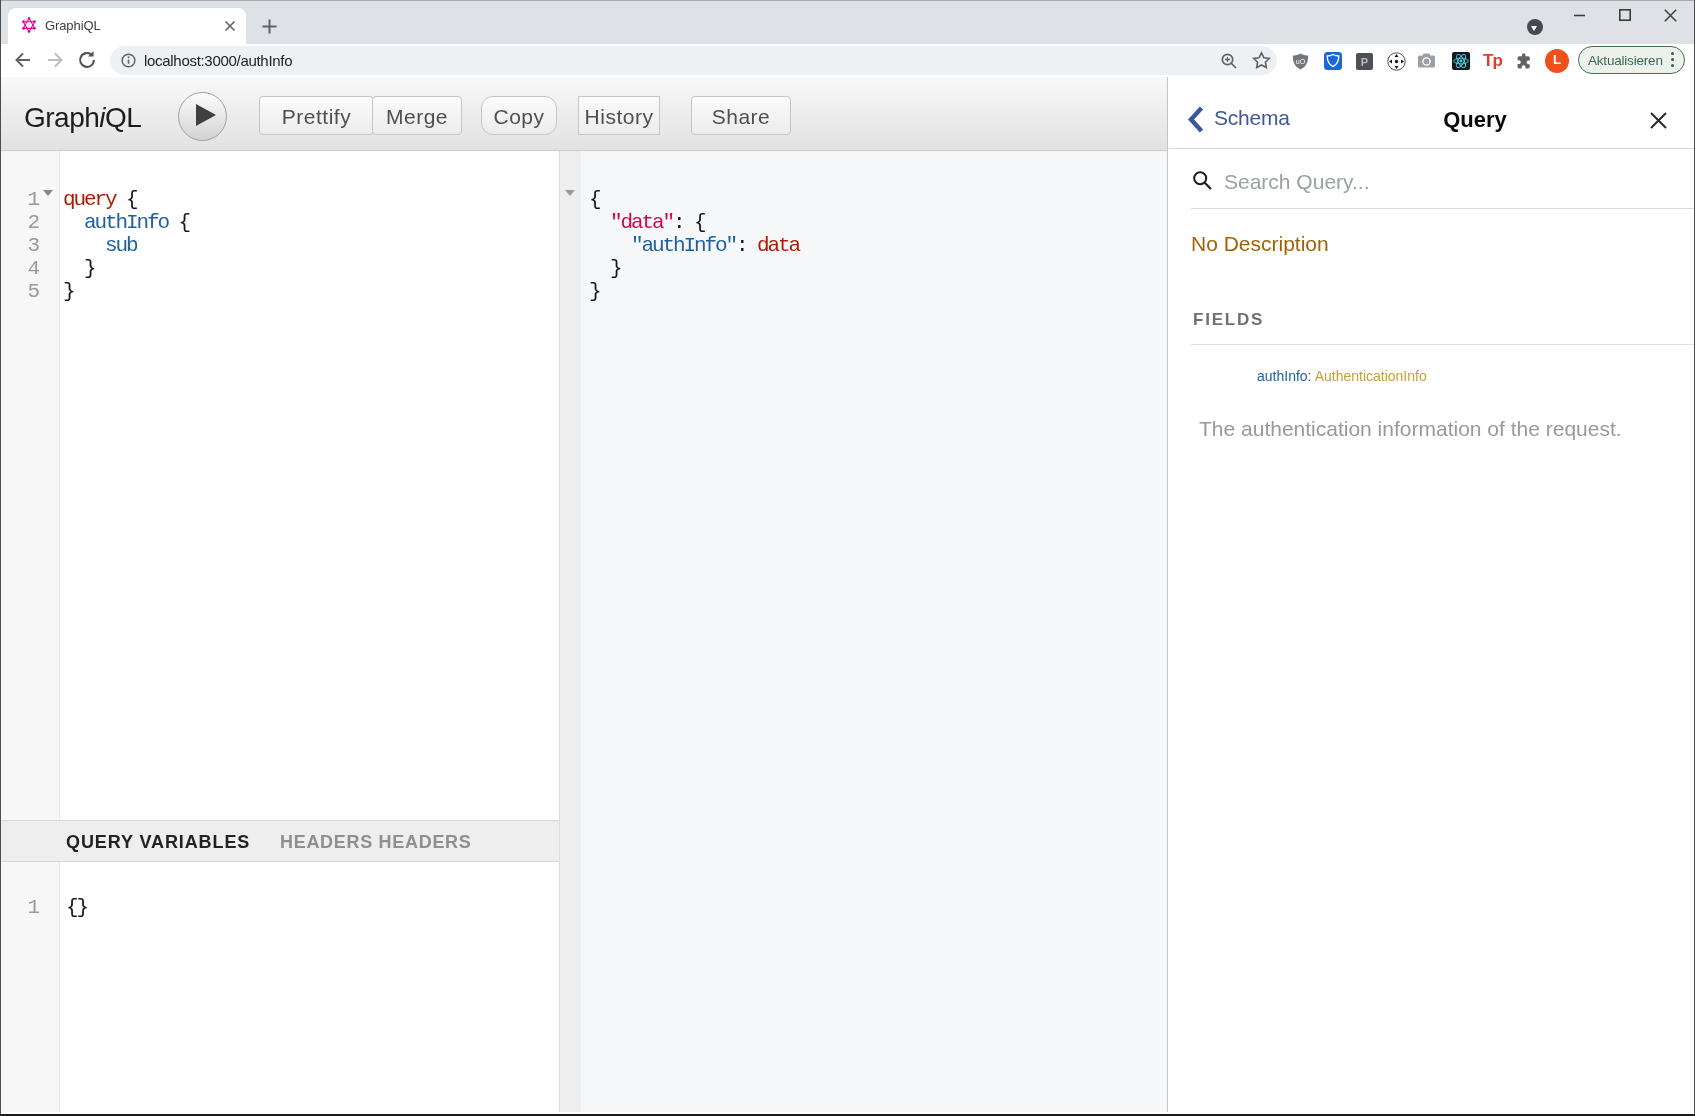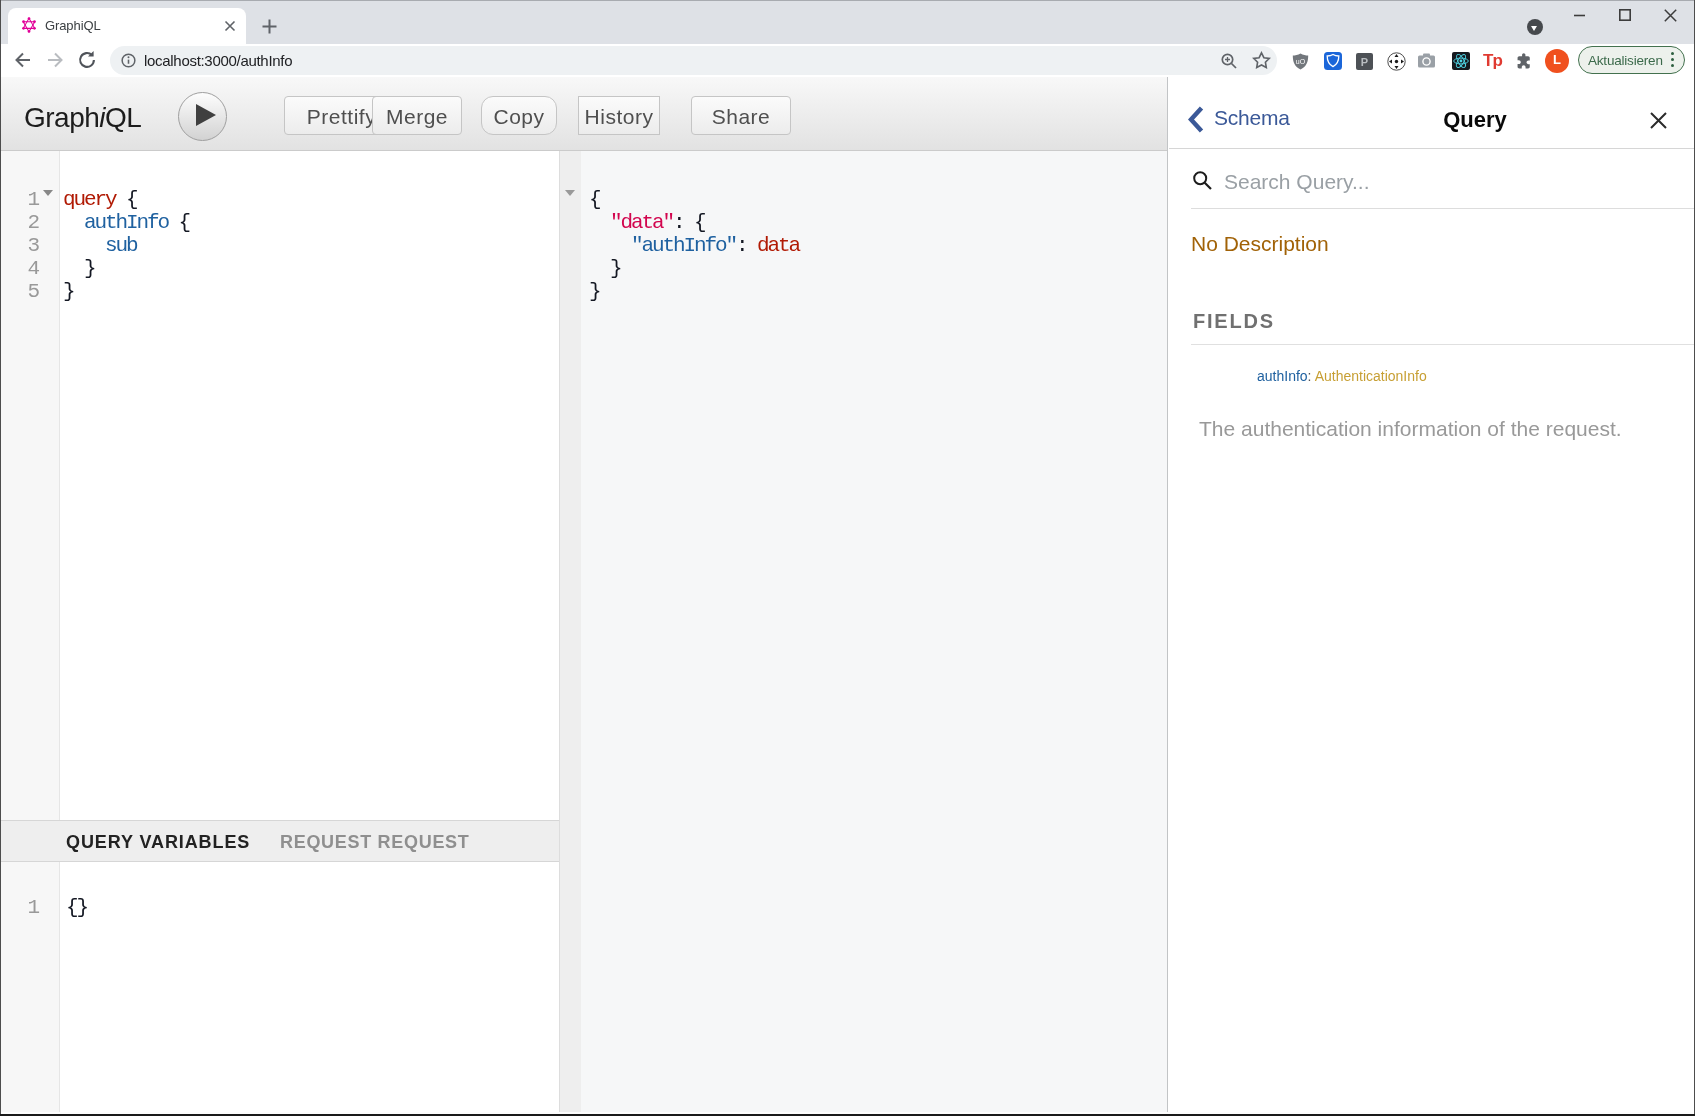--- a/index.html
+++ b/index.html
@@ -139,21 +139,21 @@
 <div class="abs" style="left:1671px;top:52px;width:3.4px;height:3.4px;border-radius:50%;background:#2d5f3f;"></div>
 <div class="abs" style="left:1671px;top:58px;width:3.4px;height:3.4px;border-radius:50%;background:#2d5f3f;"></div>
 <div class="abs" style="left:1671px;top:64px;width:3.4px;height:3.4px;border-radius:50%;background:#2d5f3f;"></div>
 
 <div class="abs" style="left:0;top:77px;width:1167px;height:73px;background:linear-gradient(#f8f8f8,#e2e2e2);border-bottom:1.5px solid #cbcbcb;box-sizing:content-box;"></div>
 <div class="abs" style="left:24px;top:104px;font-size:28px;line-height:28px;letter-spacing:-0.5px;color:#1d1d1d;">Graph<i>i</i>QL</div>
 
 <div class="abs" style="left:178px;top:92px;width:47px;height:47px;border-radius:50%;background:linear-gradient(#fdfdfd,#d2d2d2);border:1.5px solid #9f9f9f;"></div>
 <div class="abs" style="left:196px;top:104px;width:0;height:0;border-top:11px solid transparent;border-bottom:11px solid transparent;border-left:20px solid #3f3f3f;"></div>
 
-<div class="abs" style="left:259px;top:96px;width:115px;height:39px;border-radius:4px;background:linear-gradient(#fbfbfb,#ececec);border:1px solid #c5c5c5;box-sizing:border-box;text-align:center;font-size:21px;letter-spacing:0.5px;line-height:39px;color:#4f4f4f;margin-left:25px;">Prettify</div>
+<div class="abs" style="left:259px;top:96px;width:115px;height:39px;border-radius:4px;background:linear-gradient(#fbfbfb,#ececec);border:1px solid #c5c5c5;box-sizing:border-box;text-align:center;font-size:21px;letter-spacing:0.5px;line-height:39px;color:#4f4f4f;">Prettify</div>
 <div class="abs" style="left:372px;top:96px;width:90px;height:39px;border-radius:4px;background:linear-gradient(#fbfbfb,#ececec);border:1px solid #c5c5c5;box-sizing:border-box;text-align:center;font-size:21px;letter-spacing:0.5px;line-height:39px;color:#4f4f4f;">Merge</div>
 <div class="abs" style="left:481px;top:96px;width:76px;height:39px;border-radius:12px;background:linear-gradient(#fbfbfb,#ececec);border:1px solid #c5c5c5;box-sizing:border-box;text-align:center;font-size:21px;letter-spacing:0.5px;line-height:39px;color:#4f4f4f;">Copy</div>
 <div class="abs" style="left:578px;top:96px;width:82px;height:39px;border-radius:0;background:linear-gradient(#fbfbfb,#ececec);border:1px solid #c5c5c5;box-sizing:border-box;text-align:center;font-size:21px;letter-spacing:0.5px;line-height:39px;color:#4f4f4f;">History</div>
 <div class="abs" style="left:691px;top:96px;width:100px;height:39px;border-radius:4px;background:linear-gradient(#fbfbfb,#ececec);border:1px solid #c5c5c5;box-sizing:border-box;text-align:center;font-size:21px;letter-spacing:0.5px;line-height:39px;color:#4f4f4f;">Share</div>
 
 <div class="abs" style="left:0;top:151px;width:559px;height:961px;background:#fff;"></div>
 <div class="abs" style="left:0;top:151px;width:59px;height:961px;background:#f7f7f7;border-right:1px solid #e6e6e6;box-sizing:content-box;"></div>
 
 <div class="abs mono" style="left:0;top:188px;width:38px;text-align:right;color:#999;">1
 2
@@ -163,21 +163,21 @@
 <div class="abs tri-down" style="left:43px;top:190px;"></div>
 
 <div class="abs mono" style="left:63px;top:188px;color:#141823;"><span style="color:#b11a04">query</span> {
   <span style="color:#1f61a0">authInfo</span> {
     <span style="color:#1f61a0">sub</span>
   }
 }</div>
 
 <div class="abs" style="left:0;top:820px;width:559px;height:42px;background:#eeeeee;border-top:1px solid #d6d6d6;border-bottom:1px solid #d6d6d6;box-sizing:border-box;"></div>
 <div class="abs" style="left:66px;top:832px;font-size:18px;font-weight:bold;letter-spacing:0.9px;color:#222;">QUERY VARIABLES</div>
-<div class="abs" style="left:280px;top:832px;font-size:18px;font-weight:bold;letter-spacing:0.7px;color:#8f8f8f;">REQUEST REQUEST</div>
+<div class="abs" style="left:280px;top:832px;font-size:18px;font-weight:bold;letter-spacing:0.7px;color:#8f8f8f;">HEADERS HEADERS</div>
 
 <div class="abs mono" style="left:0;top:896px;width:38px;text-align:right;color:#999;">1</div>
 <div class="abs mono" style="left:66px;top:896px;color:#141823;">{}</div>
 
 <div class="abs" style="left:559px;top:151px;width:1px;height:961px;background:#dddddd;"></div>
 <div class="abs" style="left:560px;top:151px;width:21px;height:961px;background:#eeeeee;"></div>
 <div class="abs" style="left:581px;top:151px;width:586px;height:961px;background:#f6f7f8;"></div>
 <div class="abs tri-down" style="left:565px;top:190px;border-top-color:#999;"></div>
 
 <div class="abs mono" style="left:589px;top:188px;color:#141823;">{
@@ -200,21 +200,21 @@
 
 <svg class="abs" style="left:1192px;top:170px" width="22" height="22" viewBox="0 0 22 22">
   <circle cx="8.2" cy="8.2" r="6" fill="none" stroke="#1c1c1c" stroke-width="2"></circle>
   <path d="M12.7 12.7 L19 19" stroke="#1c1c1c" stroke-width="2.2"></path>
 </svg>
 <div class="abs" style="left:1224px;top:170px;font-size:21px;color:#9aa0a5;">Search Query...</div>
 <div class="abs" style="left:1191px;top:208px;width:504px;height:1px;background:#dddddd;"></div>
 
 <div class="abs" style="left:1191px;top:232px;font-size:21px;color:#a16207;">No Description</div>
 
-<div class="abs" style="left:1193px;top:310px;font-size:20px;font-weight:bold;letter-spacing:1.8px;color:#707070;">FIELDS</div>
+<div class="abs" style="left:1193px;top:310px;font-size:17px;font-weight:bold;letter-spacing:1.8px;color:#707070;">FIELDS</div>
 <div class="abs" style="left:1191px;top:344px;width:504px;height:1px;background:#e0e0e0;"></div>
 
 <div class="abs" style="left:1257px;top:368px;font-size:14px;"><span style="color:#1f61a0">authInfo</span><span style="color:#555">: </span><span style="color:#c79f33">AuthenticationInfo</span></div>
 
 <div class="abs" style="left:1199px;top:417px;font-size:21px;color:#999;">The authentication information of the request.</div>
 
 <div class="abs" style="left:0;top:1112px;width:1695px;height:2px;background:#fdfdfd;"></div>
 <div class="abs" style="left:0;top:1114px;width:1695px;height:2px;background:#1a1a1a;"></div>
 <div class="abs" style="left:0;top:0;width:1px;height:1114px;background:#4d4d4d;"></div>
 <div class="abs" style="left:1694px;top:0;width:1px;height:1114px;background:#4d4d4d;"></div>

